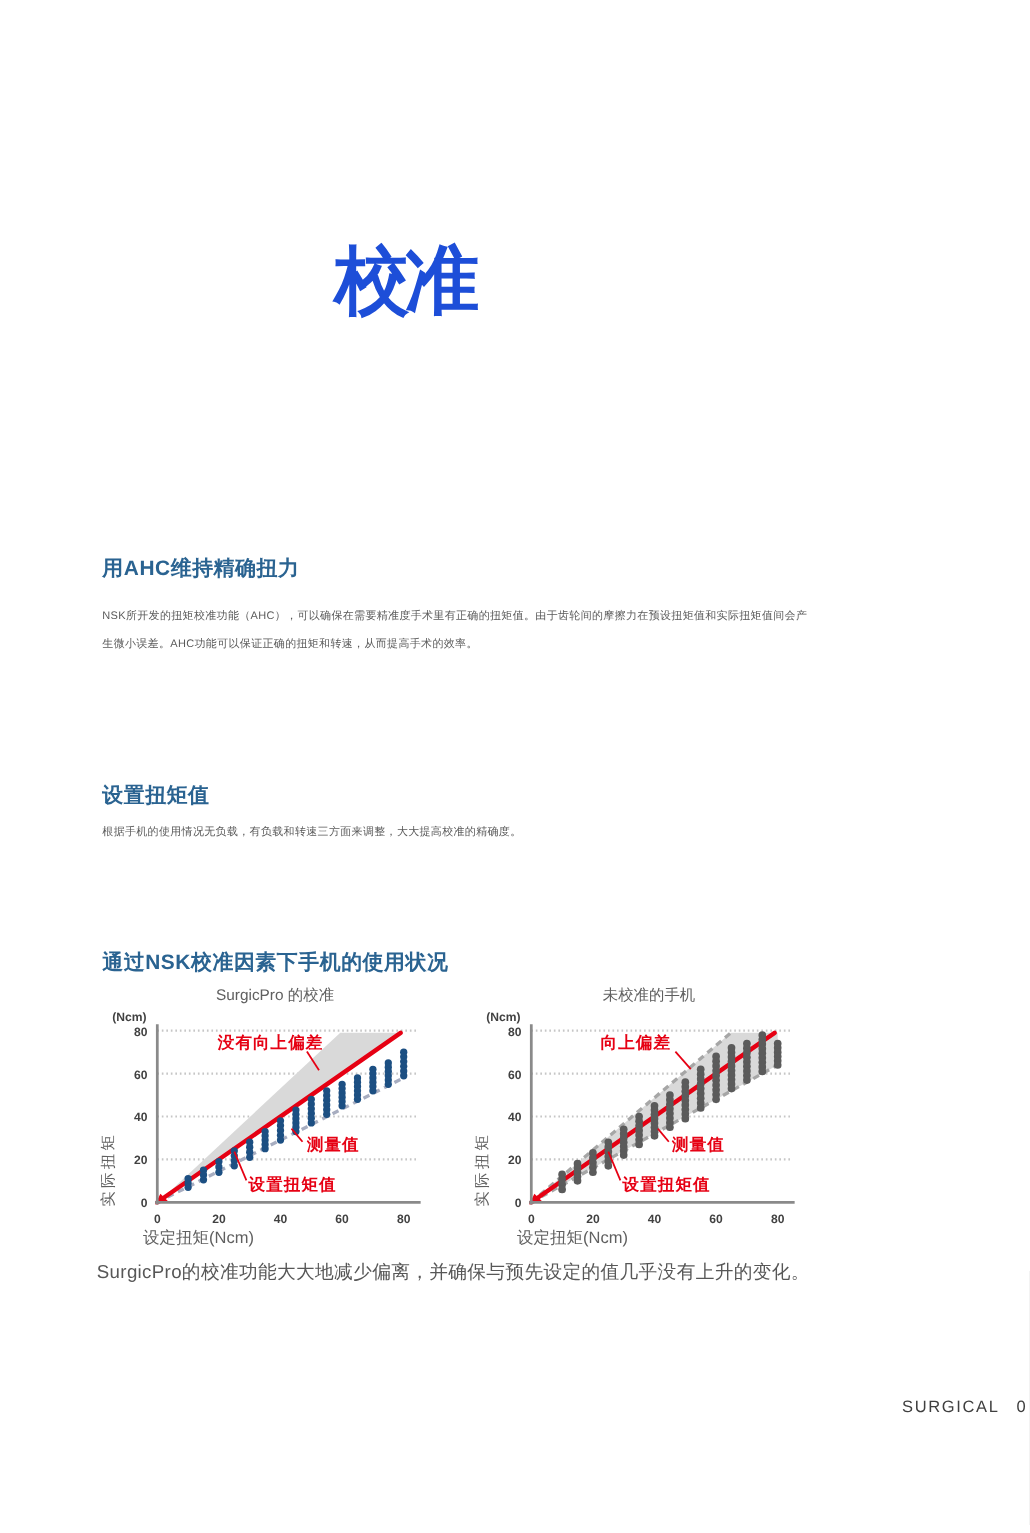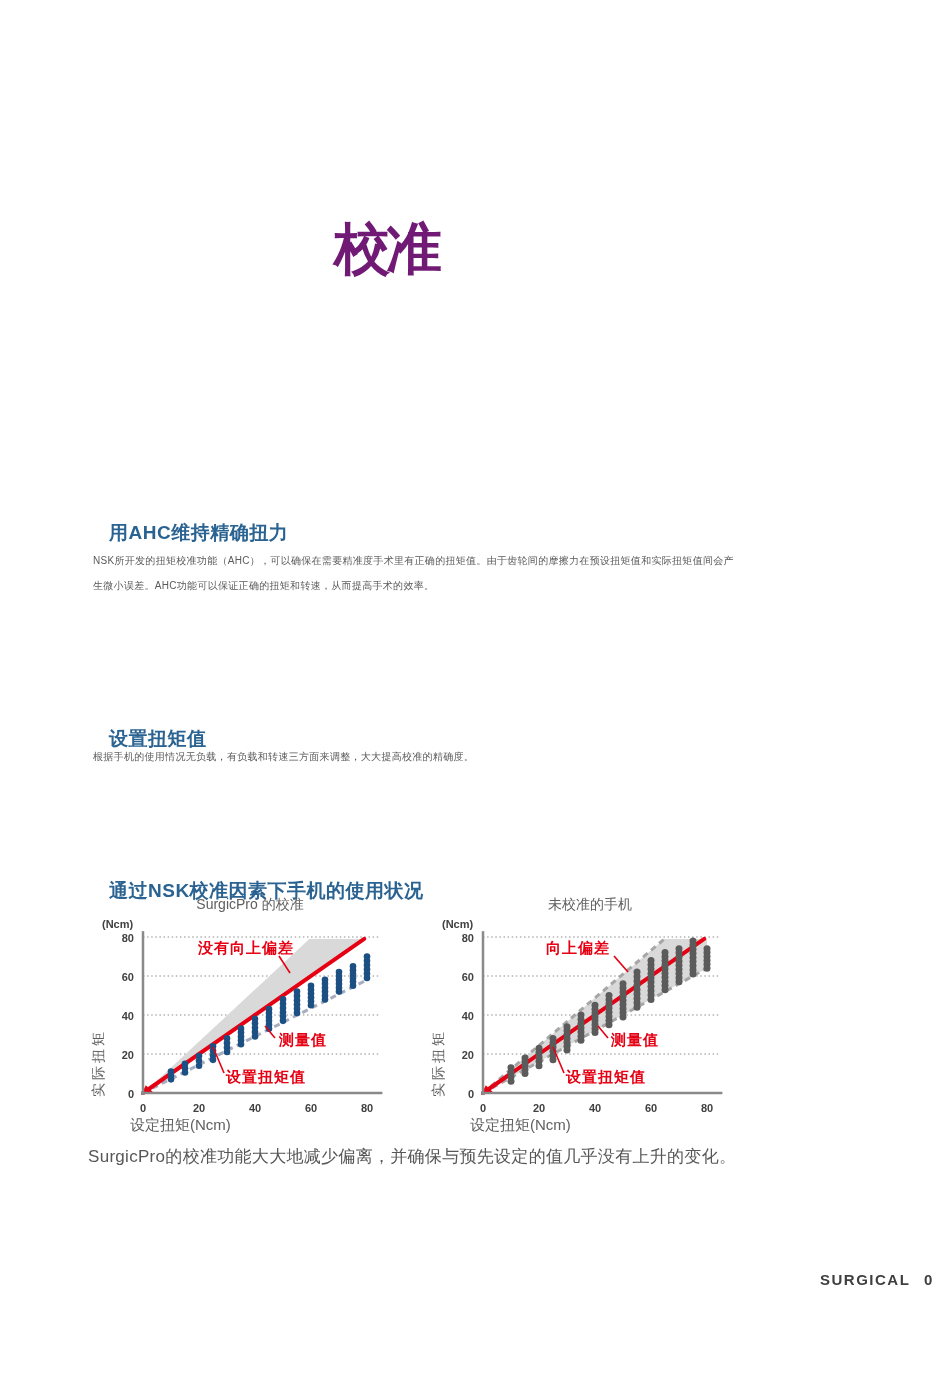--- a/index.html
+++ b/index.html
@@ -2,50 +2,50 @@
 <html><head>
 <meta charset="utf-8">
 <style>
   html,body{margin:0;padding:0;background:#e8e8e8;}
   .page{
     position:relative;width:936px;height:1394px;margin:0 auto;
     background:#ffffff;overflow:hidden;
     font-family:"Liberation Sans","DejaVu Sans",sans-serif;
   }
   .doc-title{
-    position:absolute;left:334px;top:218px;margin:0;
-    font-size:56px;line-height:1.1;font-weight:700;color:#701a75;letter-spacing:-4px;
+    position:absolute;left:304px;top:218px;margin:0;
+    font-size:68px;line-height:1.1;font-weight:700;color:#1d4ed8;letter-spacing:-4px;
   }
   .doc-subtitle{
     position:absolute;left:94px;top:366px;margin:0;
     font-size:24px;font-weight:700;color:#4d4d4d;letter-spacing:0.5px;white-space:nowrap;
   }
   .sec-h{
-    position:absolute;left:93px;margin:16px;
+    position:absolute;left:93px;margin:0;
     font-size:19px;font-weight:600;color:#2a6391;letter-spacing:0.5px;white-space:nowrap;
   }
   .sec-h.h1{top:504px;}
   .sec-h.h2{top:710px;}
   .sec-h.h3{top:862px;}
   .body-p{
     position:absolute;left:93px;margin:0;
     font-size:10px;line-height:25px;color:#5a5a5a;letter-spacing:0.3px;
   }
   .body-p.b1{top:548px;width:648px;}
   .body-p.b2{top:744px;width:700px;}
   .caption{
     position:absolute;left:88px;top:1143px;margin:0;
     font-size:17px;line-height:27px;color:#575757;letter-spacing:0.3px;
   }
   .chart{position:absolute;top:893px;width:320px;height:250px;}
   .chart.c1{left:88px;}
   .chart.c2{left:428px;}
   .footer{
     position:absolute;top:1271px;left:820px;white-space:nowrap;
-    font-size:15px;font-weight:700;color:#3f3f3f;text-align:center;
+    font-size:15px;font-weight:400;color:#3f3f3f;text-align:center;
   }
   .footer .brand{letter-spacing:1.5px;}
   .footer .pagenum{position:absolute;left:104px;top:0;}
 </style>
 </head>
 <body>
 
 <div class="page">
 
   <h1 class="doc-title">校准</h1>

